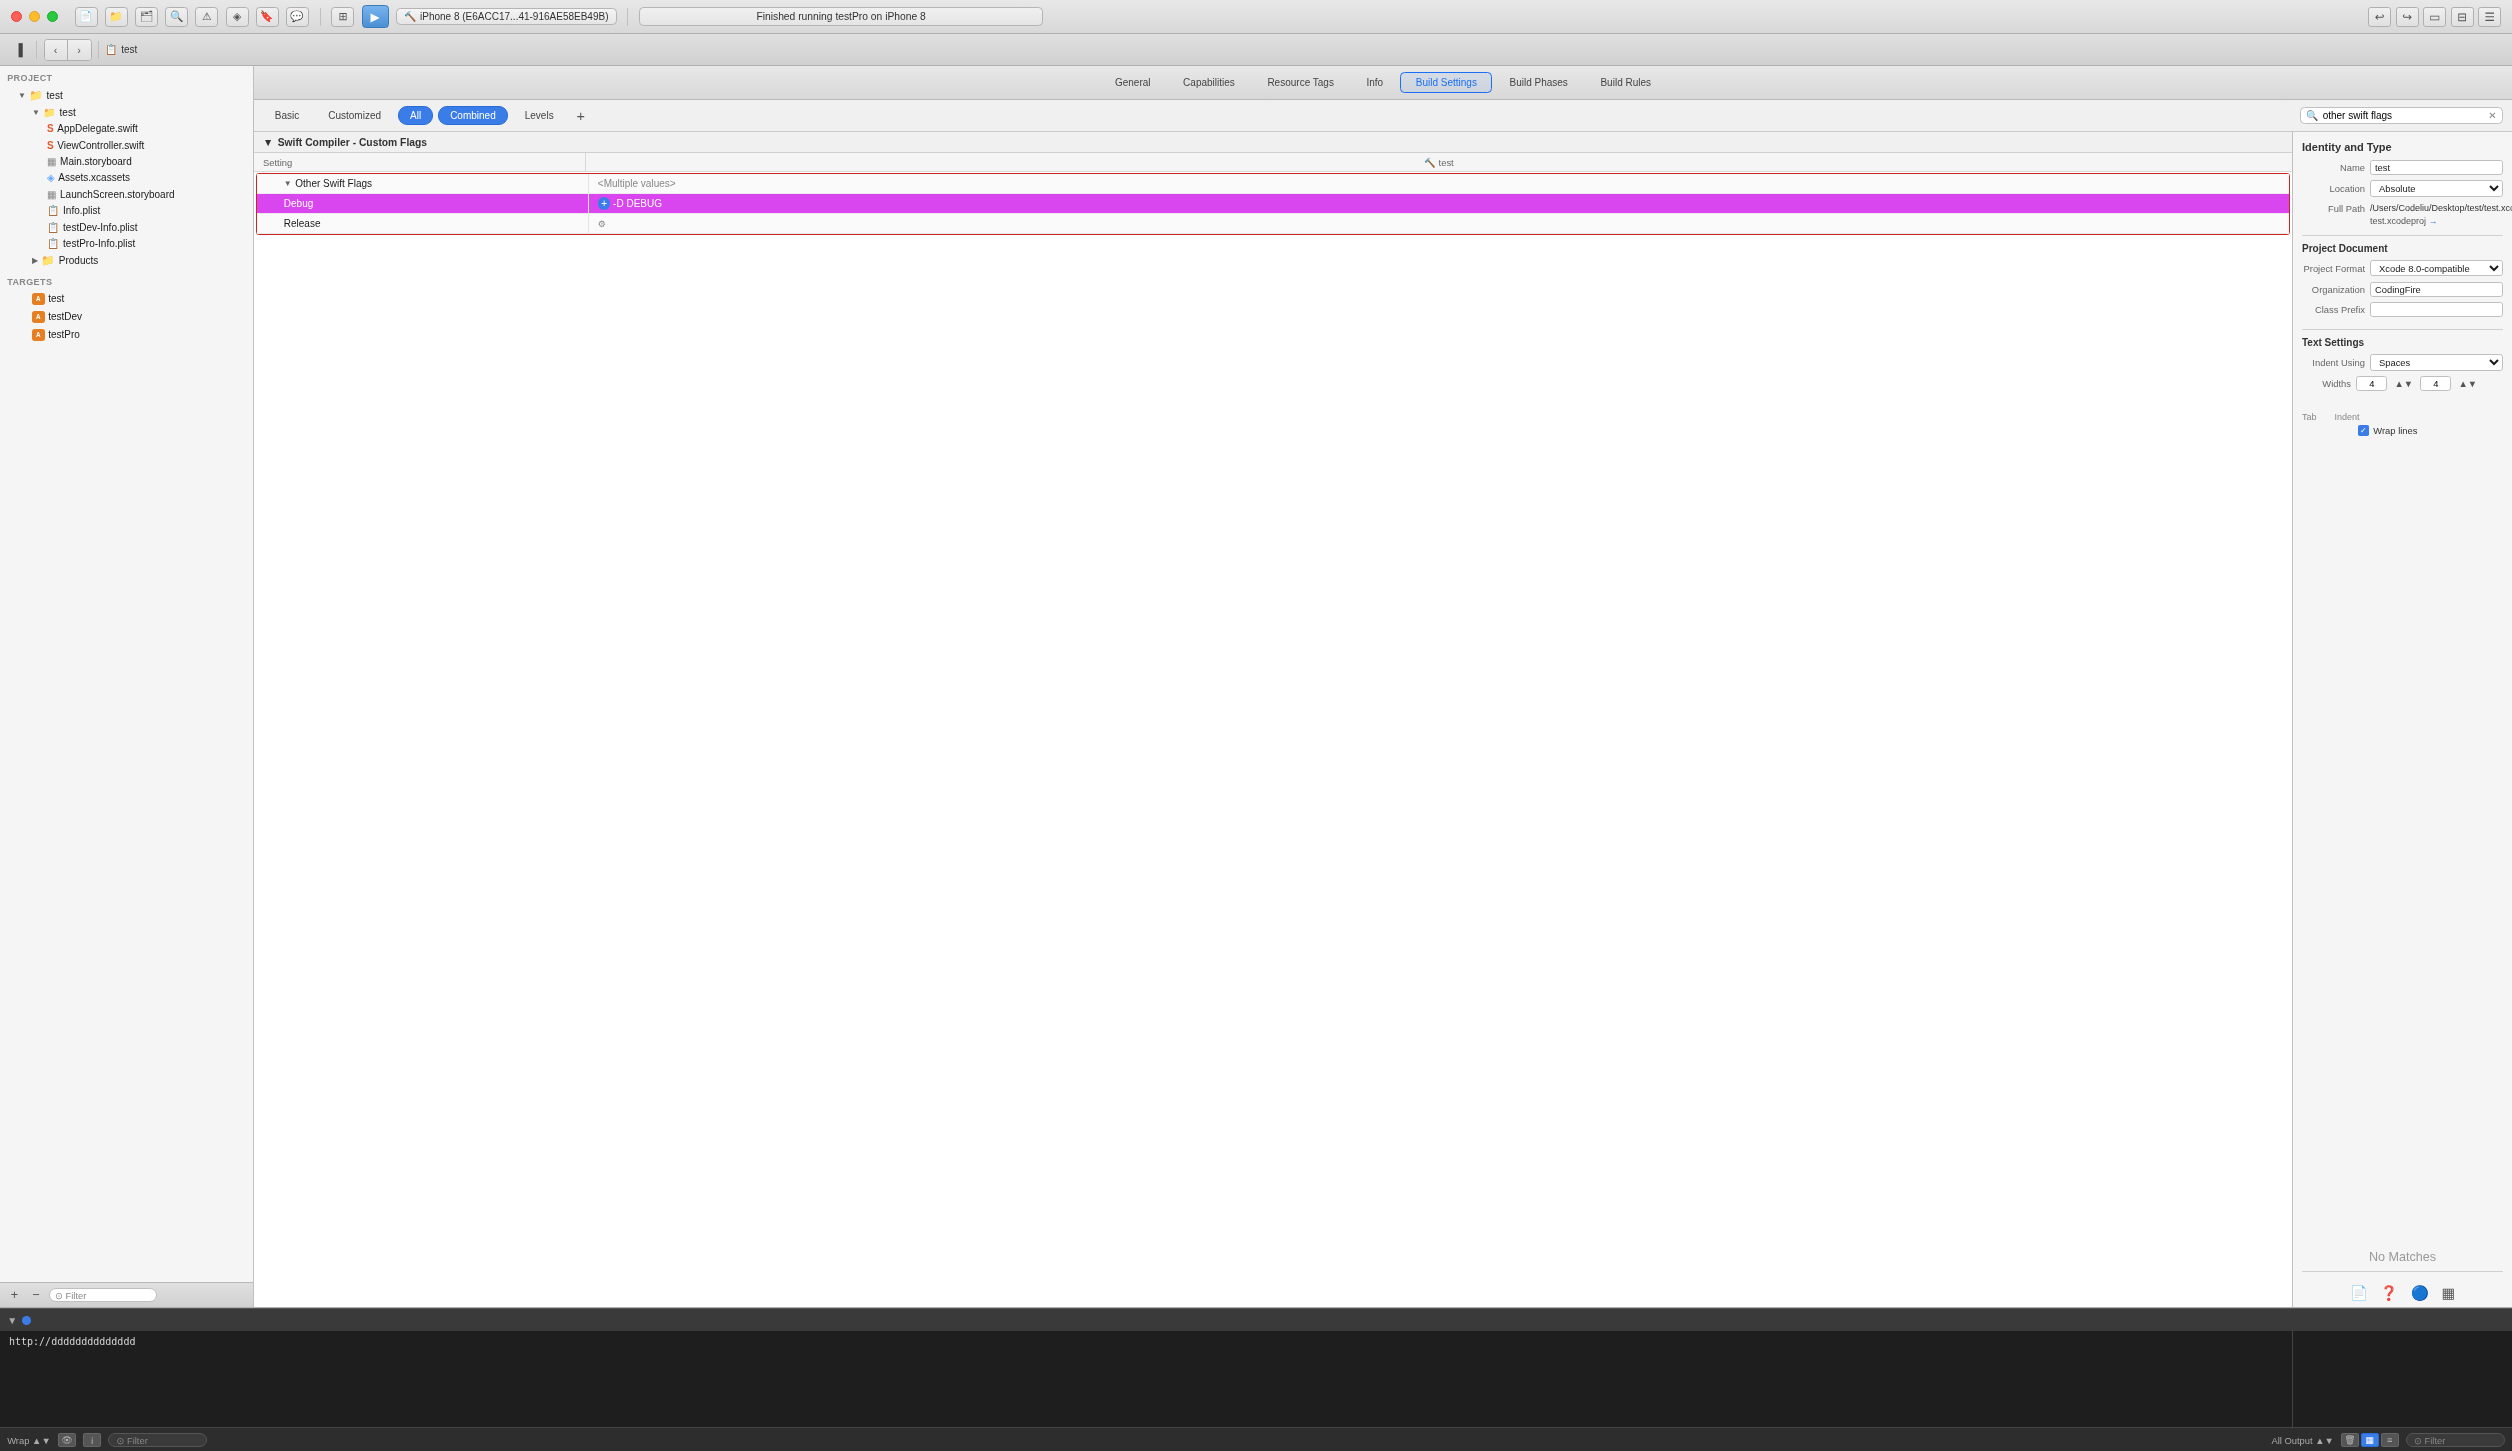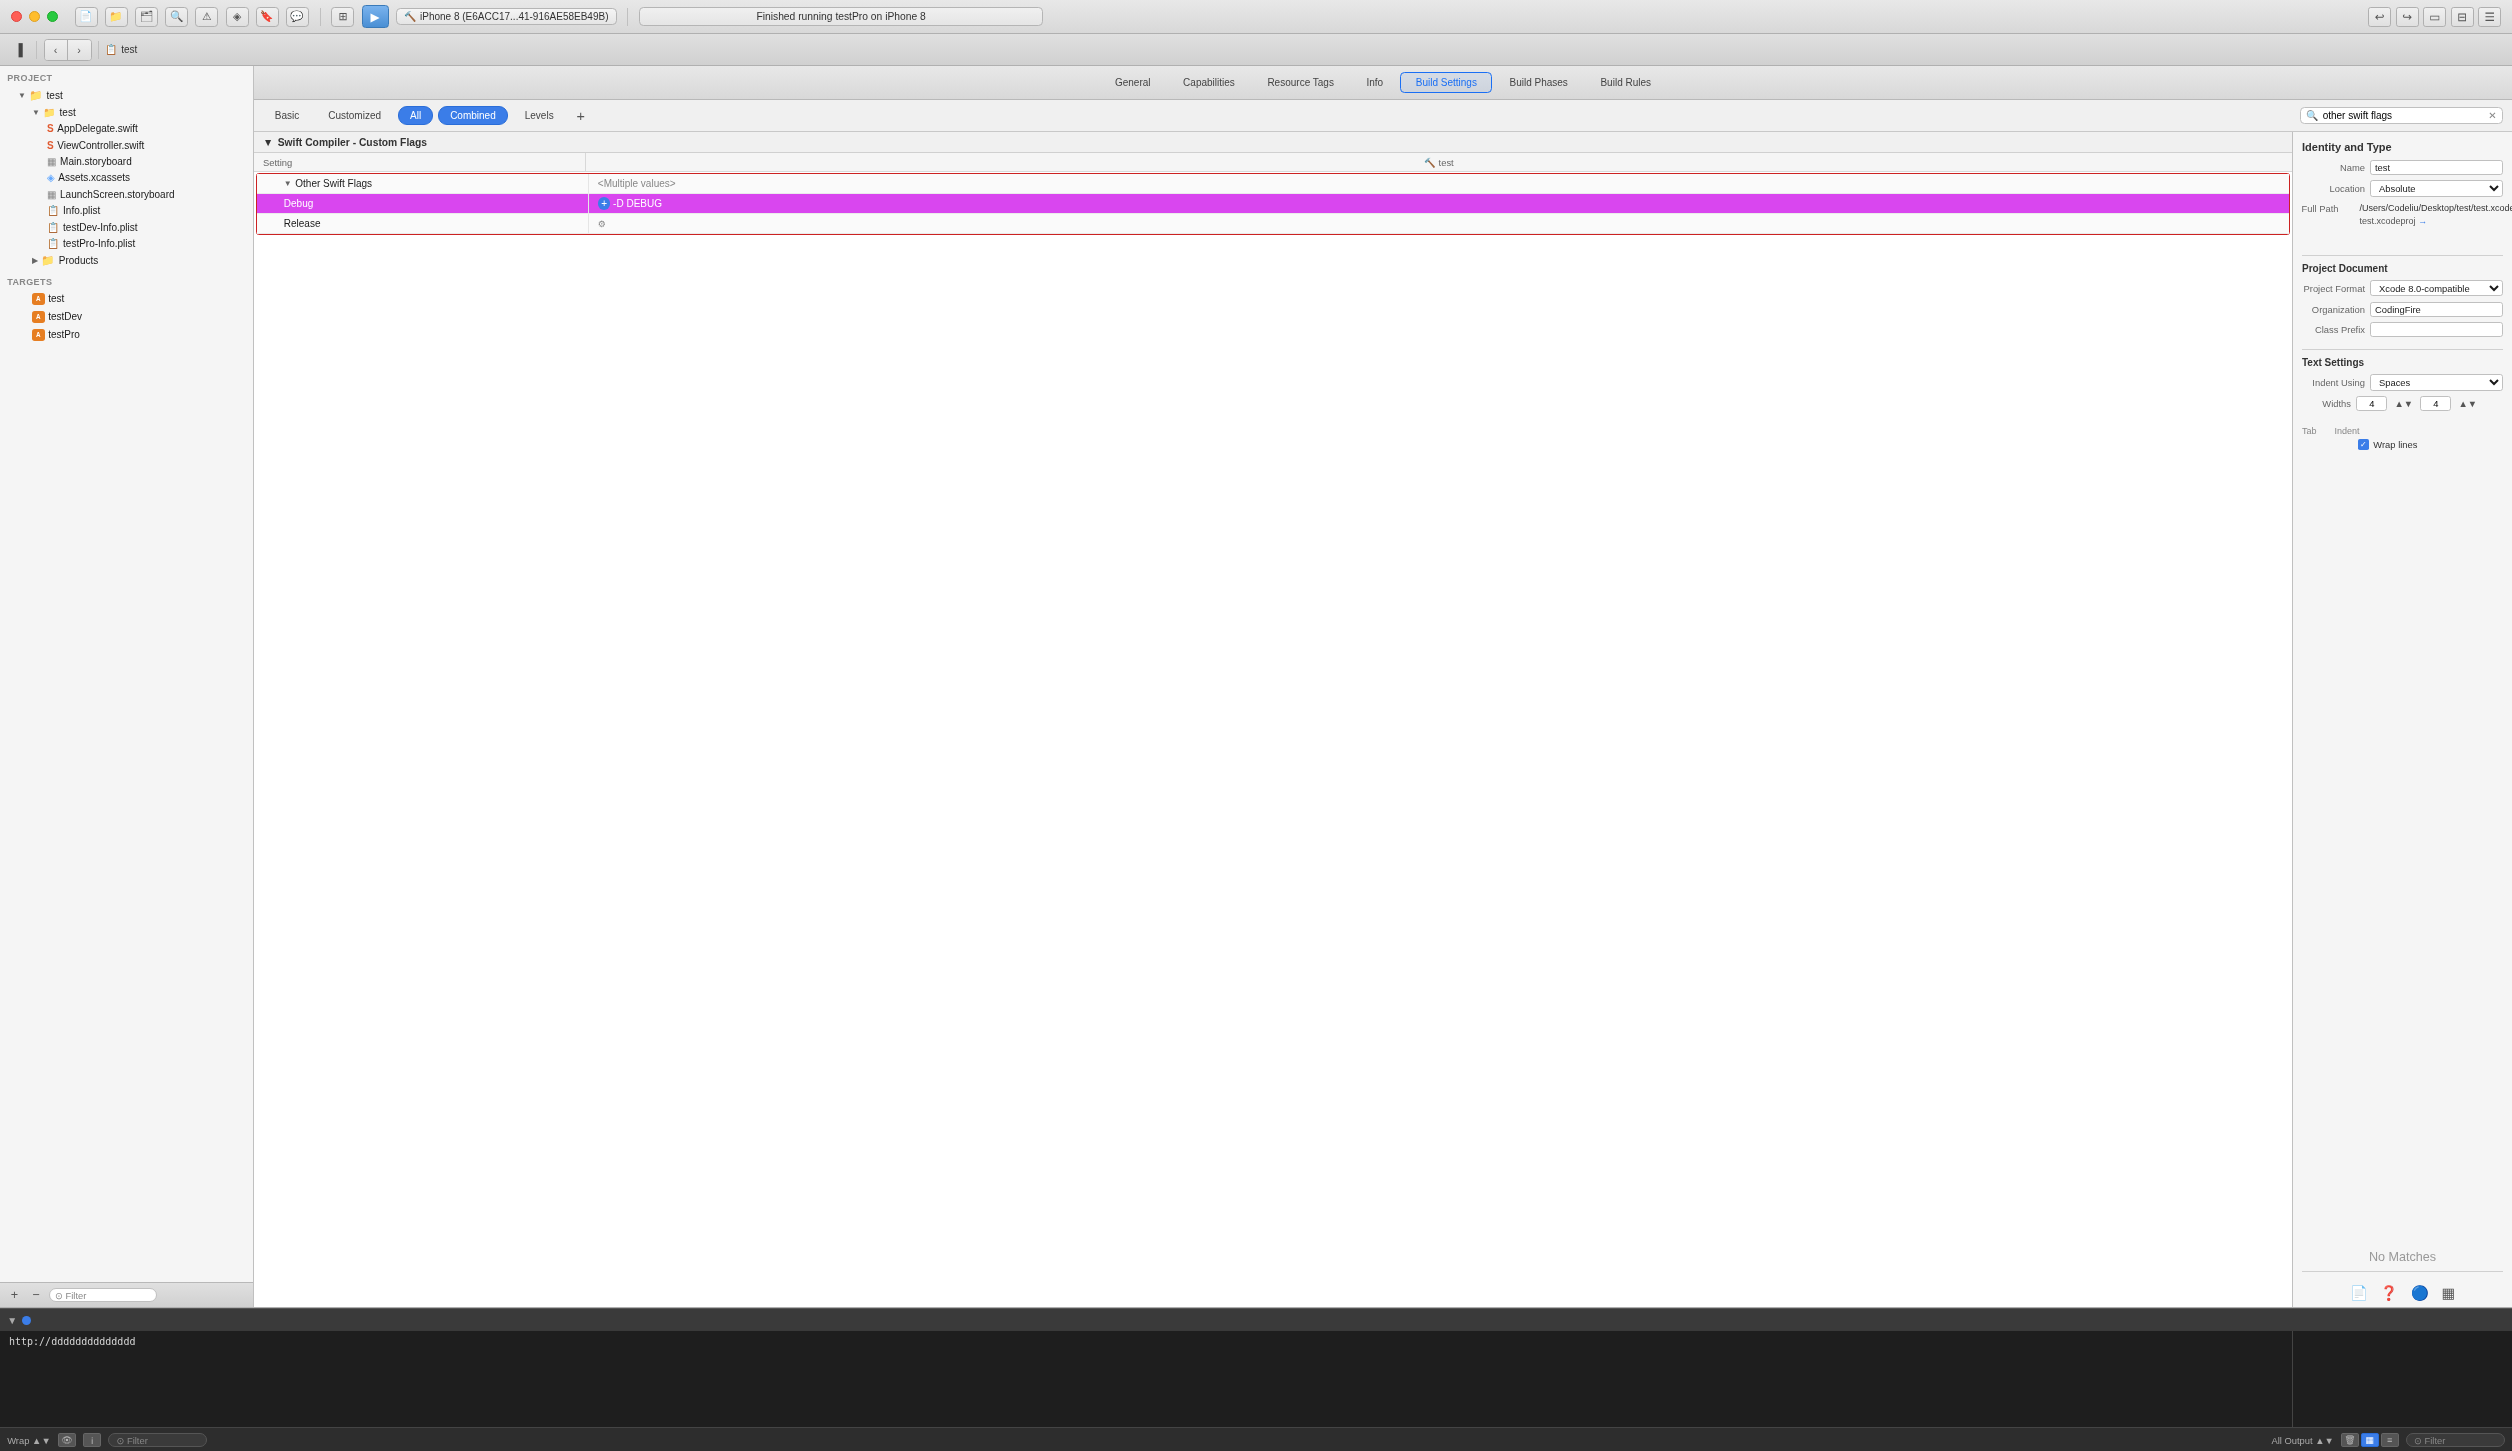--- a/index.html
+++ b/index.html
@@ -354,21 +354,21 @@
     }
     .right-panel-section-title {
       font-size: 10px;
       font-weight: 600;
       color: #333;
       margin-bottom: 5.4px;
     }
     .indent-row {
       display: flex;
       align-items: center;
-      margin-bottom: 15px;
+      margin-bottom: 21px;
       gap: 5.4px;
     }
     .indent-label {
       font-size: 9.4px;
       color: #666;
       min-width: 49px;
       text-align: right;
     }
     .indent-input-small {
       width: 31px;
@@ -822,21 +822,21 @@
             <input class="right-field-input" value="test" style="">
           </div>
 
           <div class="right-field-row">
             <span class="right-field-label">Location</span>
             <select class="right-field-select">
               <option>Absolute</option>
             </select>
           </div>
 
-          <div style="display:flex;align-items:flex-start;margin-bottom:22px;gap:21px;justify-content:center;">
+          <div style="display:flex;align-items:flex-start;margin-bottom:2px;gap:5px;">
             <span class="right-field-label" style="font-size:9.4px;color:#666;min-width:63px;text-align:right;">Full Path</span>
             <div style="flex:1;">
               <div style="font-size:9px;color:#333;line-height:1.3;">/Users/Codeliu/Desktop/test/test.xcodeproj</div>
               <div style="display:flex;align-items:center;gap:2.7px;margin-top:1.8px;">
                 <span style="font-size:9px;color:#555;">test.xcodeproj</span>
                 <span style="font-size:9px;color:#3b7de8;cursor:pointer;">→</span>
               </div>
             </div>
           </div>
 

